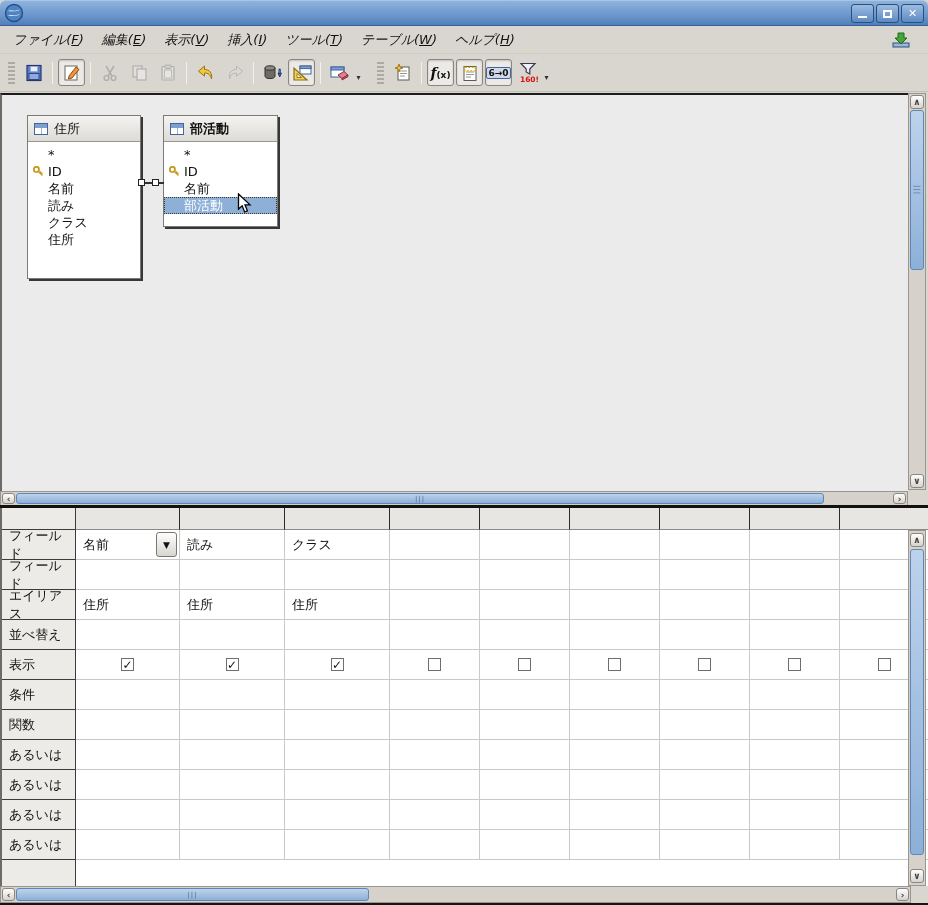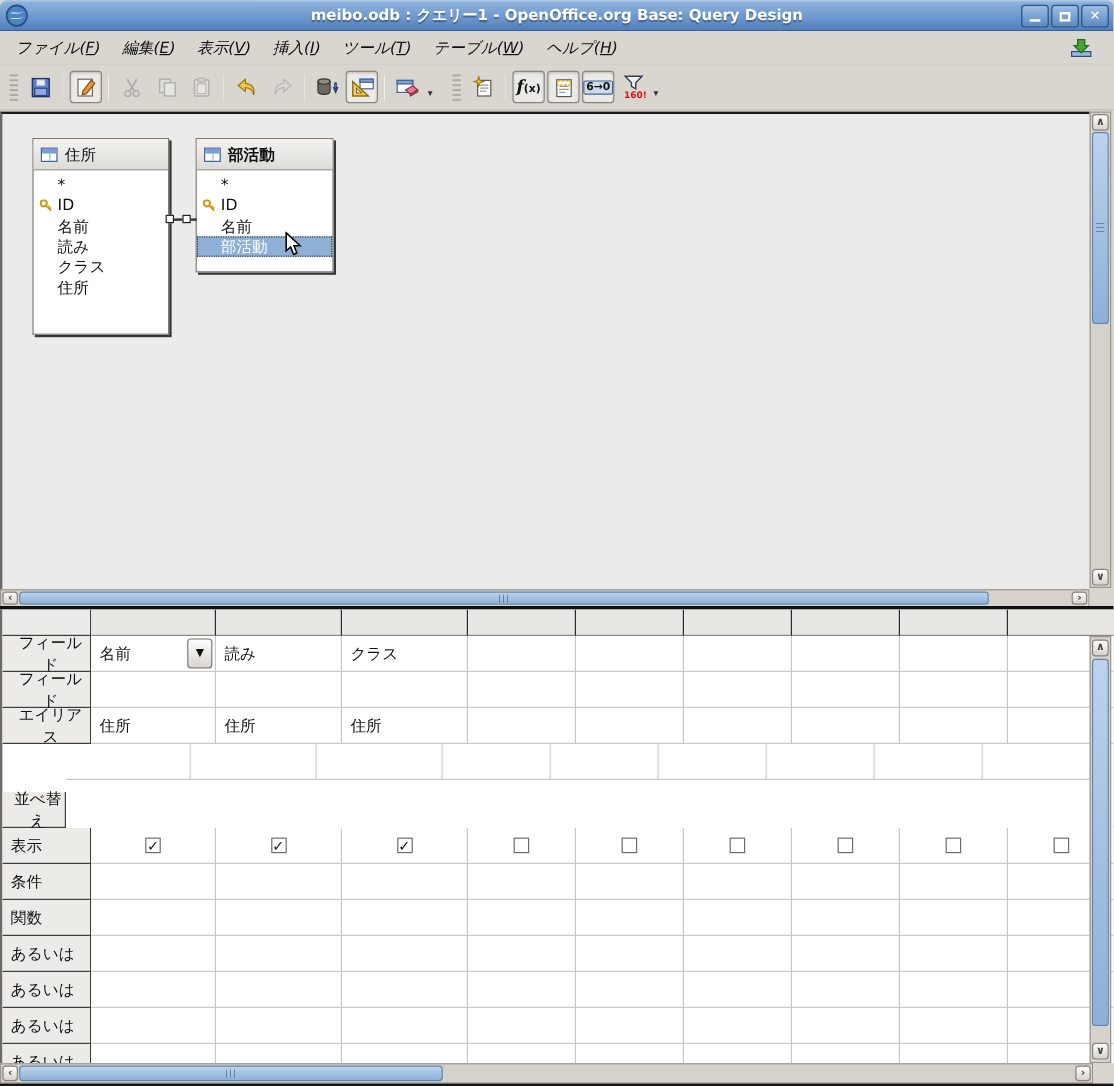--- a/index.html
+++ b/index.html
@@ -106,21 +106,21 @@
   .sb-grip { font-size:7px; color:#4a6e96; letter-spacing:1px; }
   .sb-grip.vert { transform:rotate(90deg); }
   
   .splitter { position:absolute; left:0; top:505px; width:928px; height:3px; background:#101010; }
   
   .grid { position:absolute; left:0; top:508px; width:928px; height:378px; background:#fff;
     overflow:hidden; border-left:2px solid #6e6b66;}
   .grid-row { display:flex; }
   .g-label {
     flex:0 0 auto; background:#ecebe8; border-right:1px solid #3c3c3c; border-bottom:1px solid #3c3c3c;
-    display:flex; align-items:center; padding-left:7px; font-size:13px;text-align:center;
+    display:flex; align-items:center; padding-left:7px; font-size:13px;
   }
   .g-cell { flex:0 0 auto; border-right:1px solid #c9c9c9; border-bottom:1px solid #c9c9c9;
     display:flex; align-items:center; padding-left:7px; font-size:13px; position:relative; background:#fff;}
   .g-head { background:#e8e6e2; border-right:1px solid #2b2b2b; border-bottom:1px solid #8d8a85; }
   .g-head-corner { background:#ecebe8; border-right:1px solid #3c3c3c; border-bottom:1px solid #3c3c3c; }
   .g-filler-label { background:#ecebe8; border-right:1px solid #3c3c3c; }
   .cell-drop {
     position:absolute; right:2px; top:2px; bottom:2px; width:21px;
     background:linear-gradient(#fdfdfd,#d9d6d0); border:1px solid #7b7770; border-radius:3px;
     display:flex; align-items:center; justify-content:center; font-size:9px; color:#111;
@@ -135,21 +135,20 @@
 </style>
 </head>
 <body>
 
 <div class="titlebar">
   <svg class="app-icon" viewBox="0 0 20 20">
     <circle cx="10" cy="10" r="8.5" fill="#4f84c4" stroke="#274e86" stroke-width="1.4"></circle>
     <path d="M4 8 C7 6.5 10 9 16 6.5 C13 9 8 8.2 4 8 Z" fill="#fff"></path>
     <path d="M4 12.5 C7 11 10 13.5 16 11 C13 13.5 8 12.7 4 12.5 Z" fill="#fff"></path>
   </svg>
-  <span class="title-text">meibo.odb : クエリー1  -  OpenOffice.org Base: Query Design</span>
   <div class="win-btns">
     <div class="win-btn">
         <span class="min-glyph"></span>
       </div>
     <div class="win-btn">
         <span class="max-glyph"></span>
       </div>
     <div class="win-btn">
         <span>✕</span>
       </div>
@@ -483,21 +482,21 @@
           <span></span>
         </div>
         <div class="g-cell" style="width: 90px; height: 30px;">
           <span></span>
         </div>
         <div class="g-cell" style="width: 90px; height: 30px;">
           <span></span>
         </div>
       </div>
       <div class="grid-row">
-        <div class="g-label" style="width: 53px; height: 30px; margin-top: 40px;">並べ替え</div>
+        <div class="g-label" style="width: 74px; height: 30px;">並べ替え</div>
         <div class="g-cell" style="width: 104px; height: 30px;">
           <span></span>
         </div>
         <div class="g-cell" style="width: 105px; height: 30px;">
           <span></span>
         </div>
         <div class="g-cell" style="width: 105px; height: 30px;">
           <span></span>
         </div>
         <div class="g-cell" style="width: 90px; height: 30px;">

